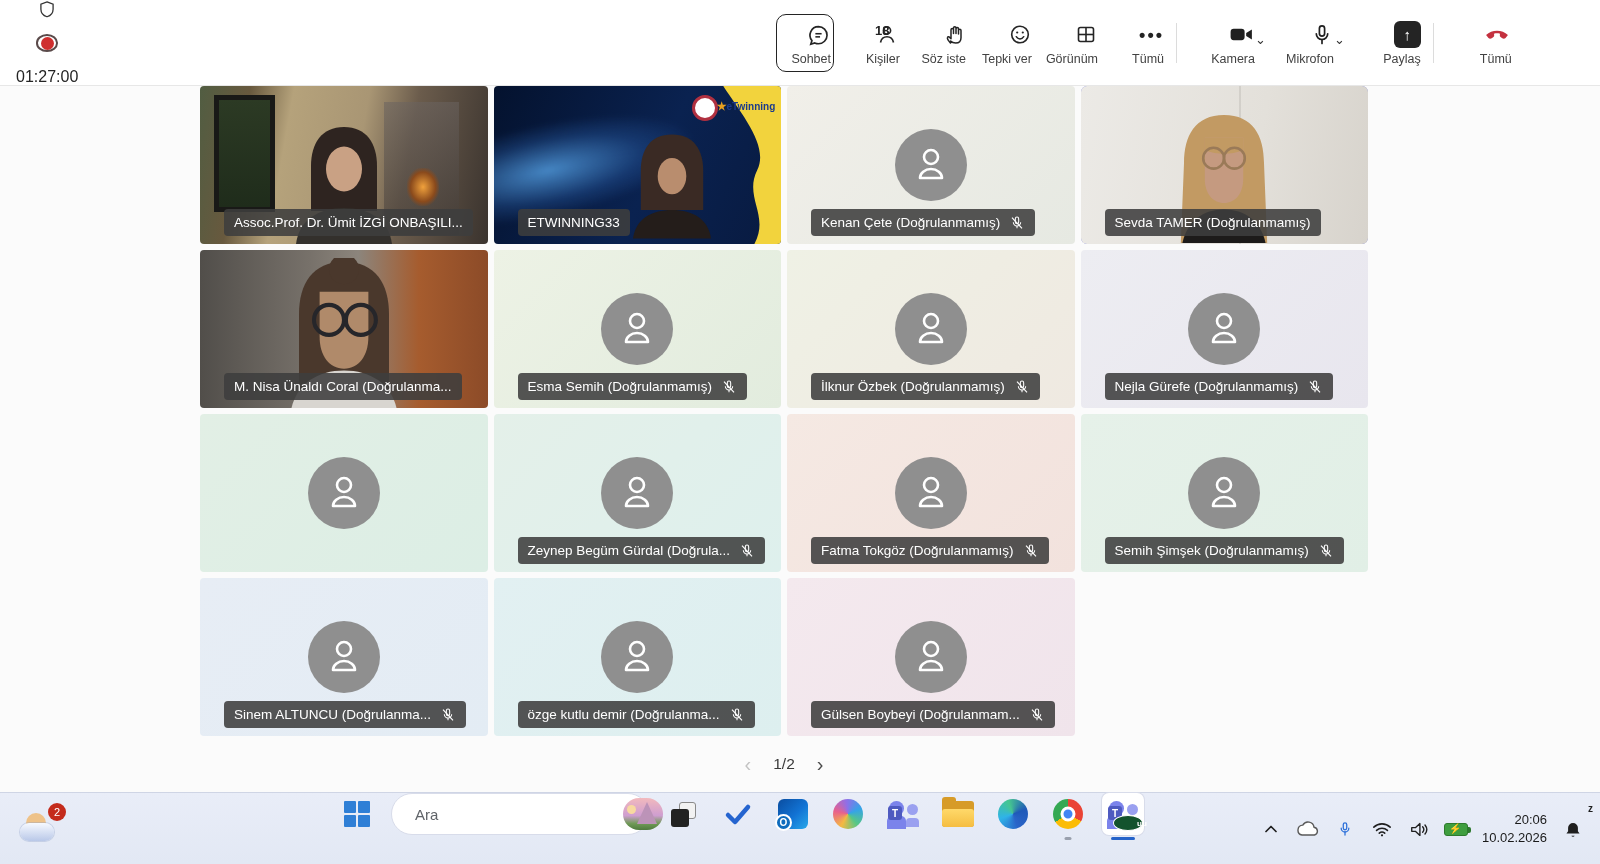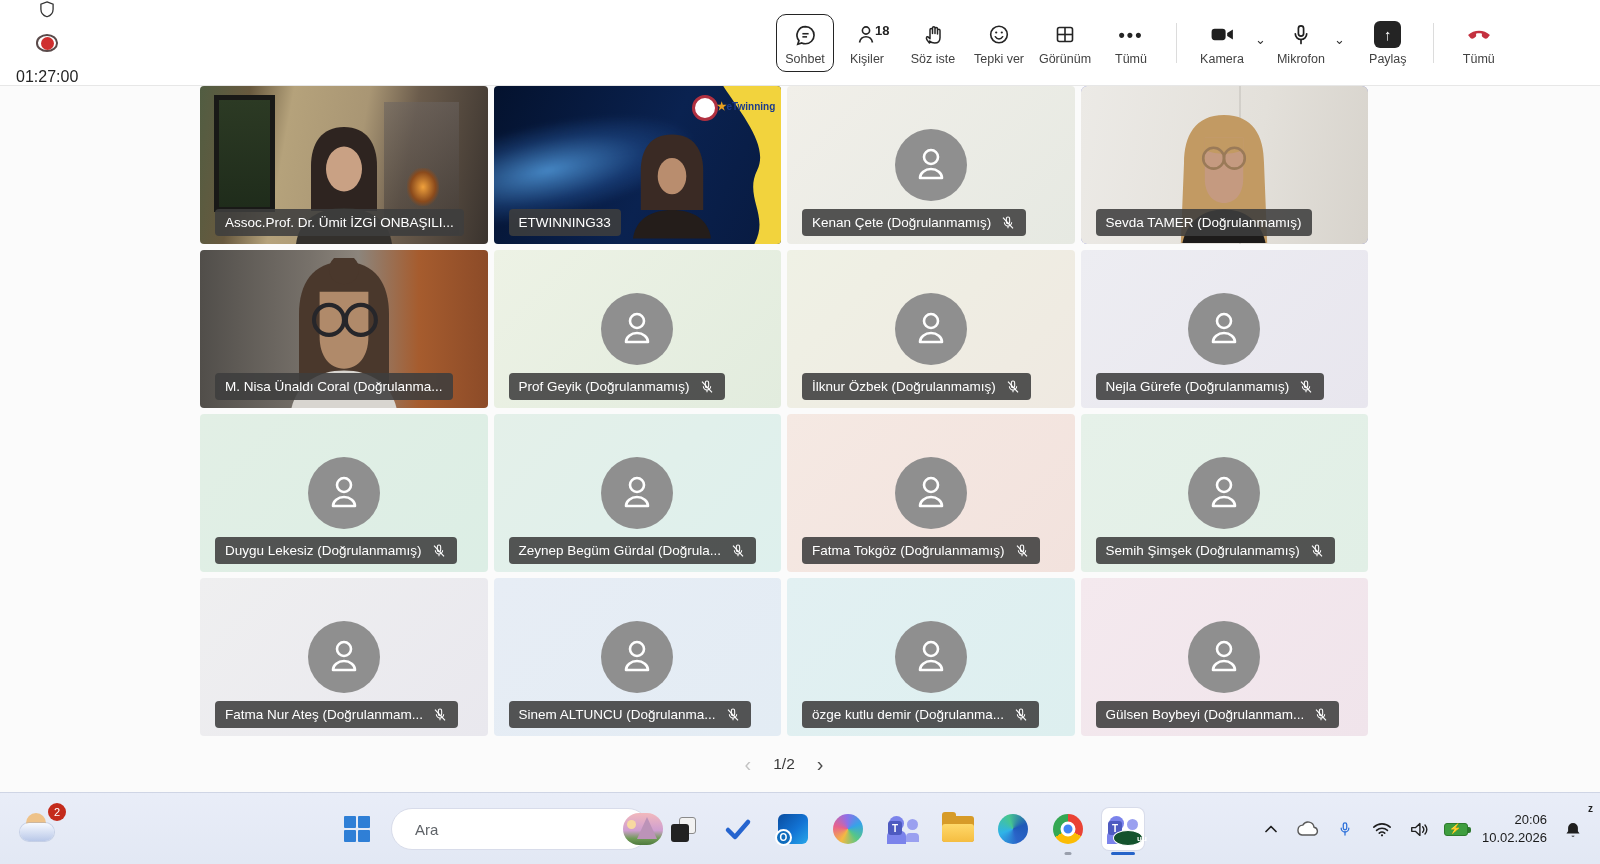--- a/index.html
+++ b/index.html
@@ -7,38 +7,38 @@
   body { font-family:"Liberation Sans", sans-serif; background:#fbfbfb; position:relative; }
 
   
   .topbar { position:absolute; top:0; left:0; width:1600px; height:86px; background:#ffffff; border-bottom:1px solid #e7e7e7; }
   .tb-left { position:absolute; left:16px; top:0; height:86px; display:flex; align-items:center; gap:16px;flex-direction:column; }
   .timer { font-size:16px; color:#242424; }
   .rec-dot { width:22px; height:22px; border-radius:50%; border:2px solid #5a4a4a; display:flex; align-items:center; justify-content:center; }
   .rec-dot i { display:block; width:13px; height:13px; border-radius:50%; background:#cf2e2e; }
 
   .meet-toolbar { position:absolute; left:776px; top:0; height:86px; display:flex; align-items:center; }
-  .mt-item { width:66px; display:flex; flex-direction:column; align-items:center; gap:3px; cursor:pointer; position:relative; }
+  .mt-item { width:66px; display:flex; flex-direction:column; align-items:flex-end; gap:3px; cursor:pointer; position:relative; }
   .mt-item .ic { height:28px; display:flex; align-items:center; justify-content:center; }
   .mt-item .lbl { font-size:12.5px; color:#424242; white-space:nowrap; }
   .mt-item.boxed { border:1.6px solid #242424; border-radius:10px; padding:6px 2px 5px; width:58px; box-shadow:inset 0 0 0 2px #fff; }
   .count { position:absolute; top:2px; left:41px; font-size:13px; font-weight:bold; color:#242424; }
   .vdiv { width:1px; height:40px; background:#dcdcdc; margin:0 12px; }
   .chev { font-size:13px; color:#333; margin:-8px 2px 0 0; align-self:center; }
   .ctrl { display:flex; align-items:center; }
   .share-ic { width:27px; height:27px; background:#242424; border-radius:6px; color:#fff; display:flex; align-items:center; justify-content:center; font-size:15px; font-weight:bold; }
   .ellipsis { font-size:18px; letter-spacing:2px; color:#242424; font-weight:bold; line-height:10px; }
 
   
   .grid { position:absolute; left:200px; top:86px; width:1168px; display:grid; grid-template-columns:repeat(4,1fr); grid-auto-rows:158px; gap:6px; }
   .tile { position:relative; border-radius:4px; overflow:hidden; cursor:pointer; }
   .tile.active { outline:2.5px solid #7b80d8; outline-offset:-2.5px; border-radius:6px; }
   .avatarwrap { position:absolute; inset:0; display:flex; align-items:center; justify-content:center; }
   .avatar { width:72px; height:72px; border-radius:50%; background:#8f8f8f; display:flex; align-items:center; justify-content:center; }
-  .plate { position:absolute; left:15px; bottom:8px; height:27px; background:rgba(62,62,62,0.88); border-radius:4px; display:flex; align-items:center; gap:9px; padding:0 10px; max-width:92%; }
+  .plate { position:absolute; left:24px; bottom:8px; height:27px; background:rgba(62,62,62,0.88); border-radius:4px; display:flex; align-items:center; gap:9px; padding:0 10px; max-width:92%; }
   .pname { color:#ffffff; font-size:13.5px; white-space:nowrap; }
 
   
   .t3 { background:linear-gradient(135deg,#f1efe9,#e6e9e2); }
   .t6 { background:linear-gradient(135deg,#edf2e5,#e2ecde); }
   .t7 { background:linear-gradient(135deg,#eff1e5,#efe9e1); }
   .t8 { background:linear-gradient(135deg,#ededf2,#e8e6ee); }
   .t9 { background:linear-gradient(135deg,#e2efe5,#dceee5); }
   .t10 { background:linear-gradient(135deg,#e4f0e9,#def0ed); }
   .t11 { background:linear-gradient(135deg,#f5e9e3,#f2e2dd); }
@@ -71,21 +71,21 @@
   .pchev.prev { color:#c3c3c3; }
   .pchev.next { color:#4a4a4a; }
   .pnum { font-size:15.5px; color:#3a3a3a; }
 
   
   .taskbar { position:absolute; left:0; bottom:0; width:1600px; height:72px; background:linear-gradient(#e9edf8,#e2e8f4); border-top:1px solid rgba(120,130,160,.18); }
   .tb-widgets { position:absolute; left:18px; top:14px; width:46px; height:44px; cursor:pointer; }
   .w-moon { position:absolute; left:8px; top:6px; width:20px; height:20px; border-radius:50%; background:#eec289; }
   .w-cloud { position:absolute; left:2px; top:16px; width:34px; height:18px; border-radius:10px; background:linear-gradient(#f6f9ff,#b9c8e8); box-shadow:0 0 0 1px rgba(140,160,200,.35); }
   .w-badge { position:absolute; right:-2px; top:-4px; width:18px; height:18px; border-radius:50%; background:#c42b1c; color:#fff; font-size:11px; display:flex; align-items:center; justify-content:center; }
-  .tb-center { position:absolute; left:336px; top:0; height:72px; display:flex; align-items:center; gap:13px; }
+  .tb-center { position:absolute; left:336px; top:0; height:72px; display:flex; gap:13px; }
   .tb-ic { width:42px; height:42px; display:flex; align-items:center; justify-content:center; border-radius:7px; cursor:pointer; position:relative; }
   .start-grid { display:grid; grid-template-columns:12px 12px; grid-template-rows:12px 12px; gap:2px; }
   .start-grid i { background:#2f7fd6; border-radius:1px; }
   .searchpill { width:258px; height:42px; background:#ffffff; border:1px solid #d8dcea; border-radius:21px; display:flex; align-items:center; padding:0 5px 0 14px; gap:9px; cursor:text; }
   .searchpill input { border:none; outline:none; flex:1; font-size:15px; color:#444; background:transparent; font-family:"Liberation Sans",sans-serif; }
   .searchpill input::placeholder { color:#5f6368; }
   .pill-img { width:40px; height:32px; border-radius:16px; overflow:hidden; position:relative; background:linear-gradient(#f2b9bd 0%,#cf9ed0 55%,#6f9a56 80%,#4f7a3e 100%); flex-shrink:0; }
   .pill-img .mt { position:absolute; left:14px; top:4px; width:0; height:0; border-left:10px solid transparent; border-right:10px solid transparent; border-bottom:22px solid #bc93b8; }
   .pill-img .sun { position:absolute; left:4px; top:7px; width:9px; height:9px; border-radius:50%; background:#f8d9a0; }
   .taskview .back { position:absolute; right:8px; top:9px; width:17px; height:17px; background:#f2f2f2; border:1.5px solid #8a8a8a; border-radius:3px; }
@@ -335,21 +335,21 @@
   <div class="tile t6">
     <div class="avatarwrap">
         <div class="avatar">
           <svg width="40" height="42" viewBox="0 0 40 42">
             <circle cx="20" cy="13" r="7" fill="none" stroke="#fff" stroke-width="2.6"></circle>
             <path d="M9 34a11 9 0 0 1 22 0z" fill="none" stroke="#fff" stroke-width="2.6" stroke-linejoin="round"></path>
           </svg>
         </div>
       </div>
     <div class="plate">
-      <span class="pname">Prof Geyik (Doğrulanmamış)</span>
+      <span class="pname">Esma Semih (Doğrulanmamış)</span>
       <svg width="16" height="16" viewBox="0 0 24 24">
           <rect x="9.5" y="3" width="5" height="10" rx="2.5" fill="none" stroke="#fff" stroke-width="1.6"></rect>
           <path d="M6.5 11a5.5 5.5 0 0 0 11 0" fill="none" stroke="#fff" stroke-width="1.6"></path>
           <line x1="12" y1="16.5" x2="12" y2="20" stroke="#fff" stroke-width="1.6"></line>
           <line x1="4.5" y1="4" x2="19.5" y2="20" stroke="#fff" stroke-width="1.8"></line>
         </svg>
     </div>
   </div>
 
   <div class="tile t7">
@@ -394,29 +394,20 @@
 
   <div class="tile t9">
     <div class="avatarwrap">
         <div class="avatar">
           <svg width="40" height="42" viewBox="0 0 40 42">
             <circle cx="20" cy="13" r="7" fill="none" stroke="#fff" stroke-width="2.6"></circle>
             <path d="M9 34a11 9 0 0 1 22 0z" fill="none" stroke="#fff" stroke-width="2.6" stroke-linejoin="round"></path>
           </svg>
         </div>
       </div>
-    <div class="plate">
-      <span class="pname">Duygu Lekesiz (Doğrulanmamış)</span>
-      <svg width="16" height="16" viewBox="0 0 24 24">
-          <rect x="9.5" y="3" width="5" height="10" rx="2.5" fill="none" stroke="#fff" stroke-width="1.6"></rect>
-          <path d="M6.5 11a5.5 5.5 0 0 0 11 0" fill="none" stroke="#fff" stroke-width="1.6"></path>
-          <line x1="12" y1="16.5" x2="12" y2="20" stroke="#fff" stroke-width="1.6"></line>
-          <line x1="4.5" y1="4" x2="19.5" y2="20" stroke="#fff" stroke-width="1.8"></line>
-        </svg>
-    </div>
   </div>
 
   <div class="tile t10">
     <div class="avatarwrap">
         <div class="avatar">
           <svg width="40" height="42" viewBox="0 0 40 42">
             <circle cx="20" cy="13" r="7" fill="none" stroke="#fff" stroke-width="2.6"></circle>
             <path d="M9 34a11 9 0 0 1 22 0z" fill="none" stroke="#fff" stroke-width="2.6" stroke-linejoin="round"></path>
           </svg>
         </div>
@@ -465,39 +456,20 @@
       <span class="pname">Semih Şimşek (Doğrulanmamış)</span>
       <svg width="16" height="16" viewBox="0 0 24 24">
           <rect x="9.5" y="3" width="5" height="10" rx="2.5" fill="none" stroke="#fff" stroke-width="1.6"></rect>
           <path d="M6.5 11a5.5 5.5 0 0 0 11 0" fill="none" stroke="#fff" stroke-width="1.6"></path>
           <line x1="12" y1="16.5" x2="12" y2="20" stroke="#fff" stroke-width="1.6"></line>
           <line x1="4.5" y1="4" x2="19.5" y2="20" stroke="#fff" stroke-width="1.8"></line>
         </svg>
     </div>
   </div>
 
-  <div class="tile t13">
-    <div class="avatarwrap">
-        <div class="avatar">
-          <svg width="40" height="42" viewBox="0 0 40 42">
-            <circle cx="20" cy="13" r="7" fill="none" stroke="#fff" stroke-width="2.6"></circle>
-            <path d="M9 34a11 9 0 0 1 22 0z" fill="none" stroke="#fff" stroke-width="2.6" stroke-linejoin="round"></path>
-          </svg>
-        </div>
-      </div>
-    <div class="plate">
-      <span class="pname">Fatma Nur Ateş (Doğrulanmam...</span>
-      <svg width="16" height="16" viewBox="0 0 24 24">
-          <rect x="9.5" y="3" width="5" height="10" rx="2.5" fill="none" stroke="#fff" stroke-width="1.6"></rect>
-          <path d="M6.5 11a5.5 5.5 0 0 0 11 0" fill="none" stroke="#fff" stroke-width="1.6"></path>
-          <line x1="12" y1="16.5" x2="12" y2="20" stroke="#fff" stroke-width="1.6"></line>
-          <line x1="4.5" y1="4" x2="19.5" y2="20" stroke="#fff" stroke-width="1.8"></line>
-        </svg>
-    </div>
-  </div>
 
   <div class="tile t14">
     <div class="avatarwrap">
         <div class="avatar">
           <svg width="40" height="42" viewBox="0 0 40 42">
             <circle cx="20" cy="13" r="7" fill="none" stroke="#fff" stroke-width="2.6"></circle>
             <path d="M9 34a11 9 0 0 1 22 0z" fill="none" stroke="#fff" stroke-width="2.6" stroke-linejoin="round"></path>
           </svg>
         </div>
       </div>

